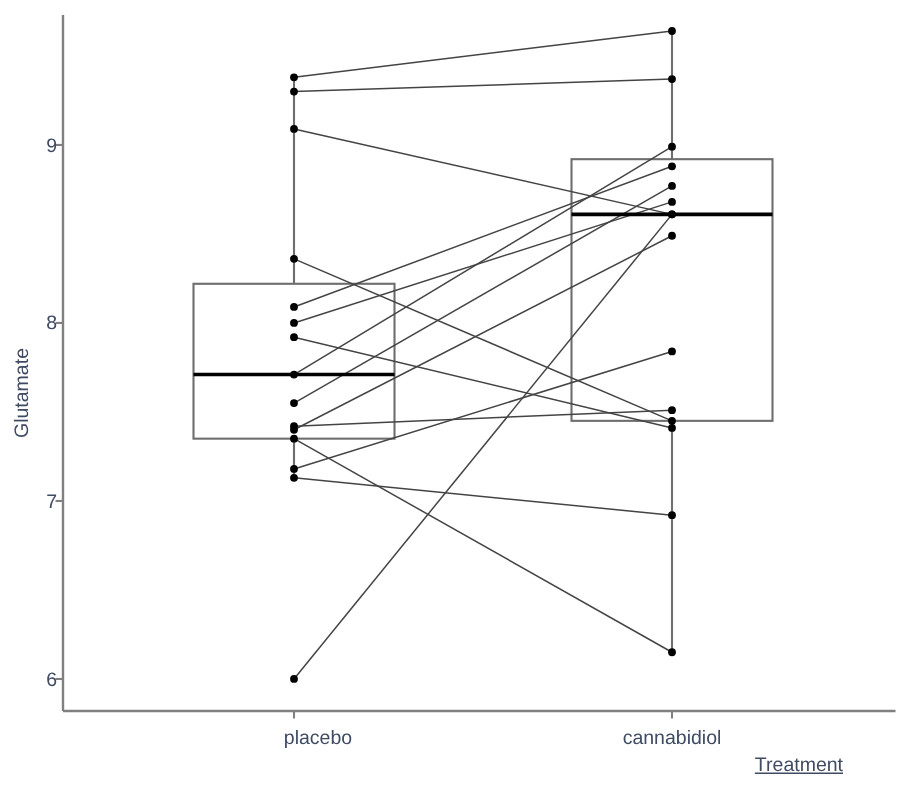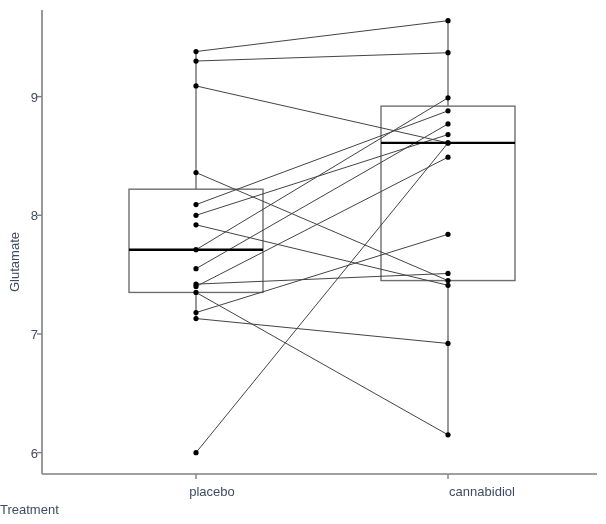--- a/index.html
+++ b/index.html
@@ -30,22 +30,23 @@
   #ylabel {
     left: 0px;
     top: 262px;
     transform: translate(-50%, -50%) rotate(-90deg);
     transform-origin: center center;
     margin-left: 14px;
   }
   #xlabel {
     left: 0;
     width: 562px;
-    text-align: left;
+    text-align: right;
     top: 502px;
+    text-decoration: underline;
   }
   .tick-label {
     position: absolute;
     color: #3f4a63;
     font-size: 13px;
     font-family: "Liberation Sans", sans-serif;
     white-space: nowrap;
   }
   .ytick-label {
     right: 0;
@@ -148,16 +149,16 @@
       </div>
       <div class="ytick-wrap" style="top: 215.299px; position: absolute;">
         <div class="tick-label ytick-label" style="position: absolute; right: 0px; top: 0px;">8</div>
       </div>
       <div class="ytick-wrap" style="top: 96.6292px; position: absolute;">
         <div class="tick-label ytick-label" style="position: absolute; right: 0px; top: 0px;">9</div>
       </div>
     </div>
   <div id="xtick-labels">
       <div class="tick-label xtick-label" style="left: 212px;">placebo</div>
-      <div class="tick-label xtick-label" style="left: 448px; margin-left: 34px;">cannabidiol</div>
+      <div class="tick-label xtick-label" style="left: 448px;">cannabidiol</div>
     </div>
 
 </div>
 
 </body></html>

